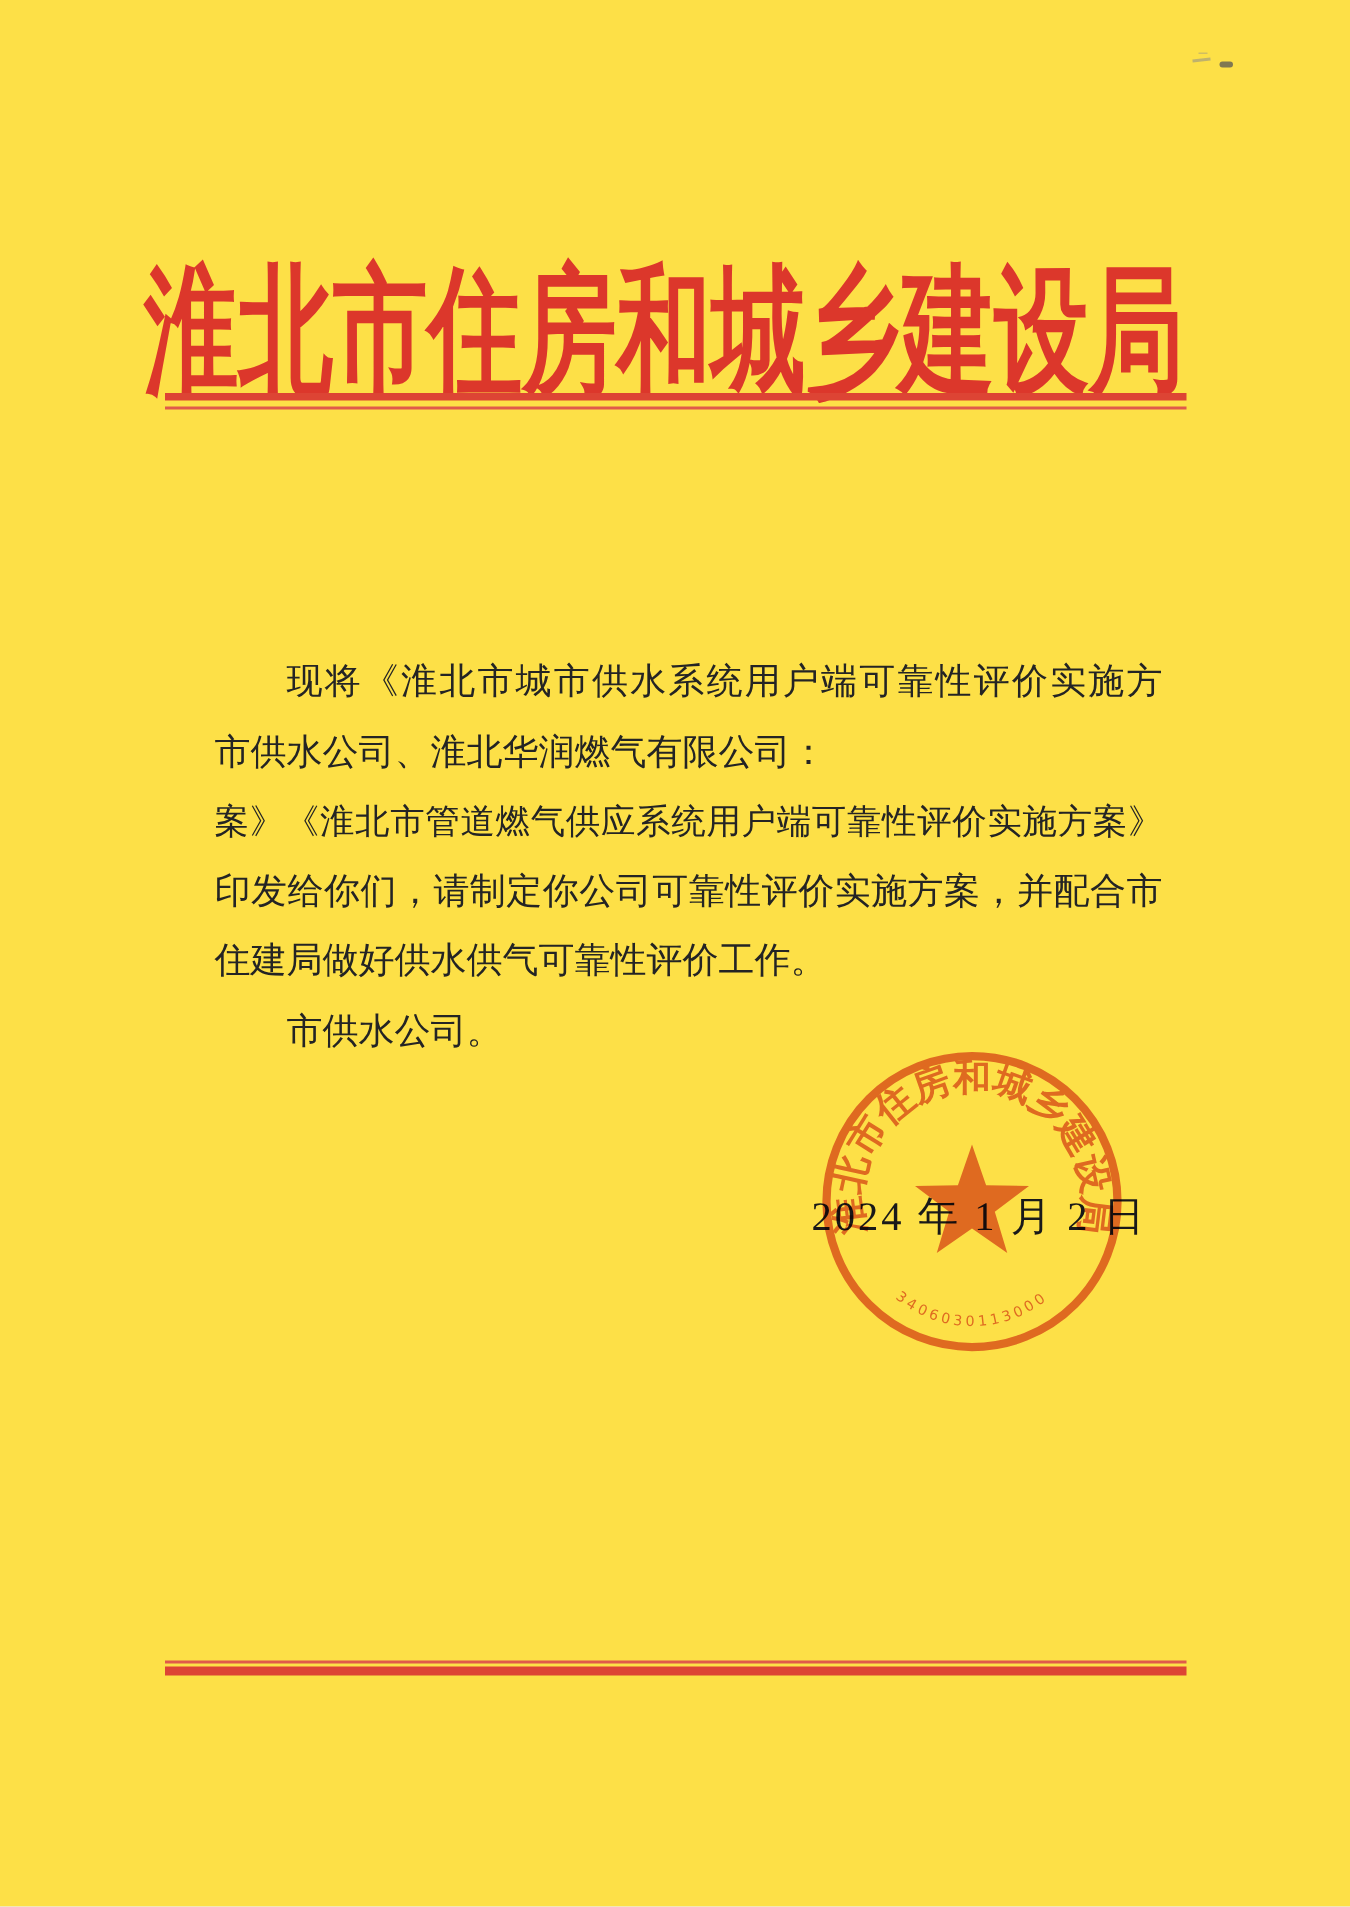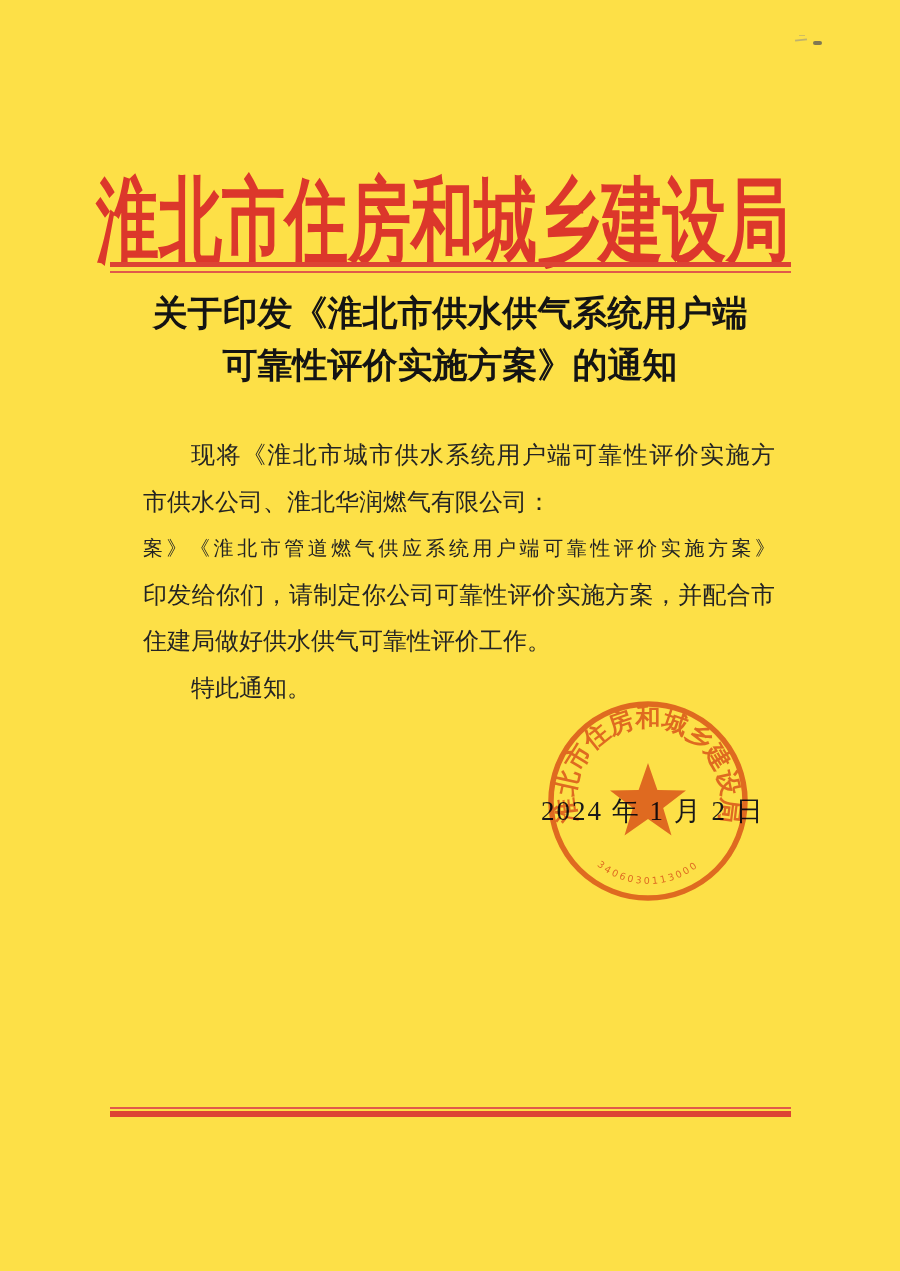--- a/index.html
+++ b/index.html
@@ -34,21 +34,21 @@
     font-size:35px;line-height:52px;
   }
   
   .body-text{
     position:absolute;left:143px;top:432px;width:632px;
     font-size:24px;line-height:46.6px;color:#242424;
   }
   .body-text .line{height:46.6px;white-space:nowrap;}
   .body-text .just{white-space:normal;text-align:justify;text-align-last:justify;}
   .body-text .indent{text-indent:48px;}
-  .body-text .tight{font-size:20px;}
+  .body-text .tight{font-size:23px;}
   
   .doc-date{
     position:absolute;left:541px;top:793px;z-index:2;
     font-size:27px;letter-spacing:2px;color:#191919;white-space:nowrap;text-align:right;
   }
   
   .seal{
     position:absolute;left:543px;top:696px;width:210px;height:210px;
     z-index:3;opacity:0.72;mix-blend-mode:multiply;pointer-events:none;
   }
@@ -65,32 +65,28 @@
 
   <div class="smudge a"></div>
   <div class="smudge b"></div>
   <div class="smudge c"></div>
 
   <div class="letterhead">淮北市住房和城乡建设局</div>
 
   <div class="rule top-thick"></div>
   <div class="rule top-thin"></div>
 
-  <div class="doc-title">
-    <div>关于印发《淮北市供水供气系统用户端</div>
-    <div>可靠性评价实施方案》的通知</div>
-  </div>
 
   <div class="body-text">
     <div class="line just indent">现将《淮北市城市供水系统用户端可靠性评价实施方</div>
     <div class="line">市供水公司、淮北华润燃气有限公司：</div>
     <div class="line just tight">案》《淮北市管道燃气供应系统用户端可靠性评价实施方案》</div>
     <div class="line just">印发给你们，请制定你公司可靠性评价实施方案，并配合市</div>
     <div class="line">住建局做好供水供气可靠性评价工作。</div>
-    <div class="line indent">特此通知。</div>
+    <div class="line indent">市供水公司。</div>
   </div>
 
   <div class="doc-date">2024 年 1 月 2 日</div>
 
   <svg class="seal" viewBox="0 0 210 210" xmlns="http://www.w3.org/2000/svg">
     <defs>
       <path id="sealArcTop" d="M 48.1,151.7 A 74,74 0 1 1 161.9,151.7" fill="none"></path>
       <path id="sealArcBottom" d="M 33.8,144.5 A 80,80 0 0 0 176.2,144.5" fill="none"></path>
     </defs>
     <circle cx="105" cy="105" r="97" fill="none" stroke="#d5453a" stroke-width="5.5"></circle>

